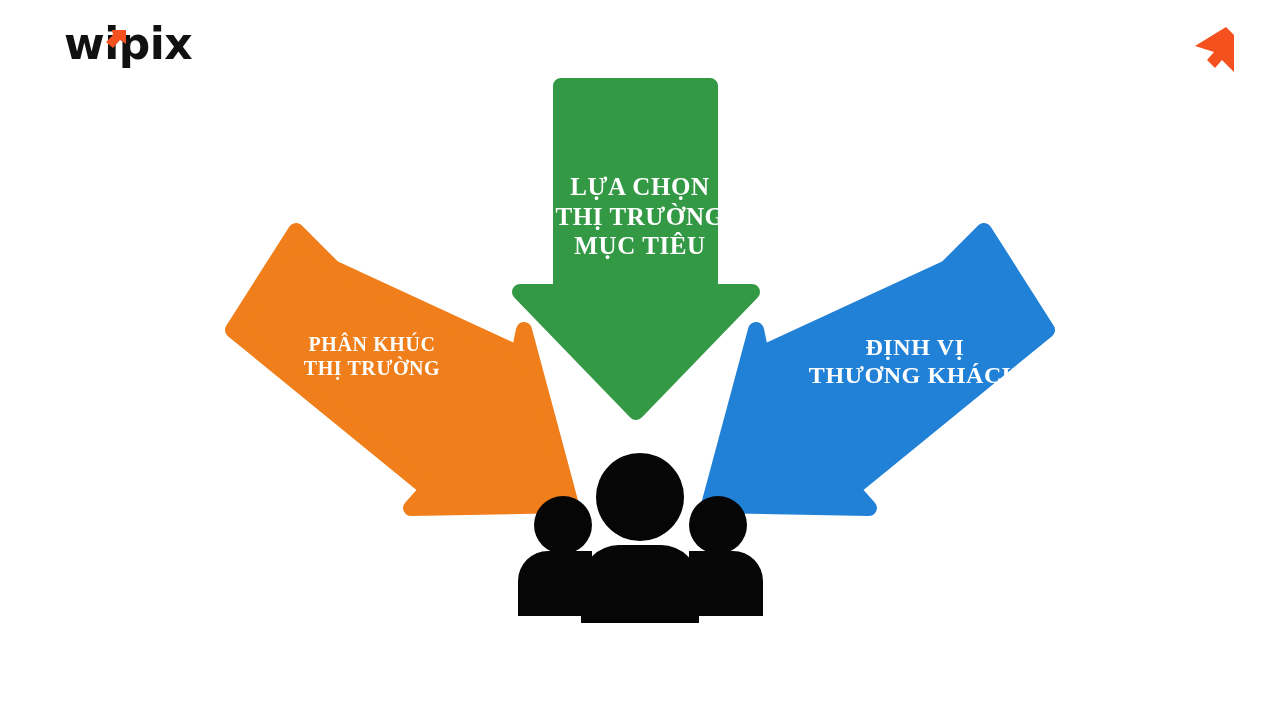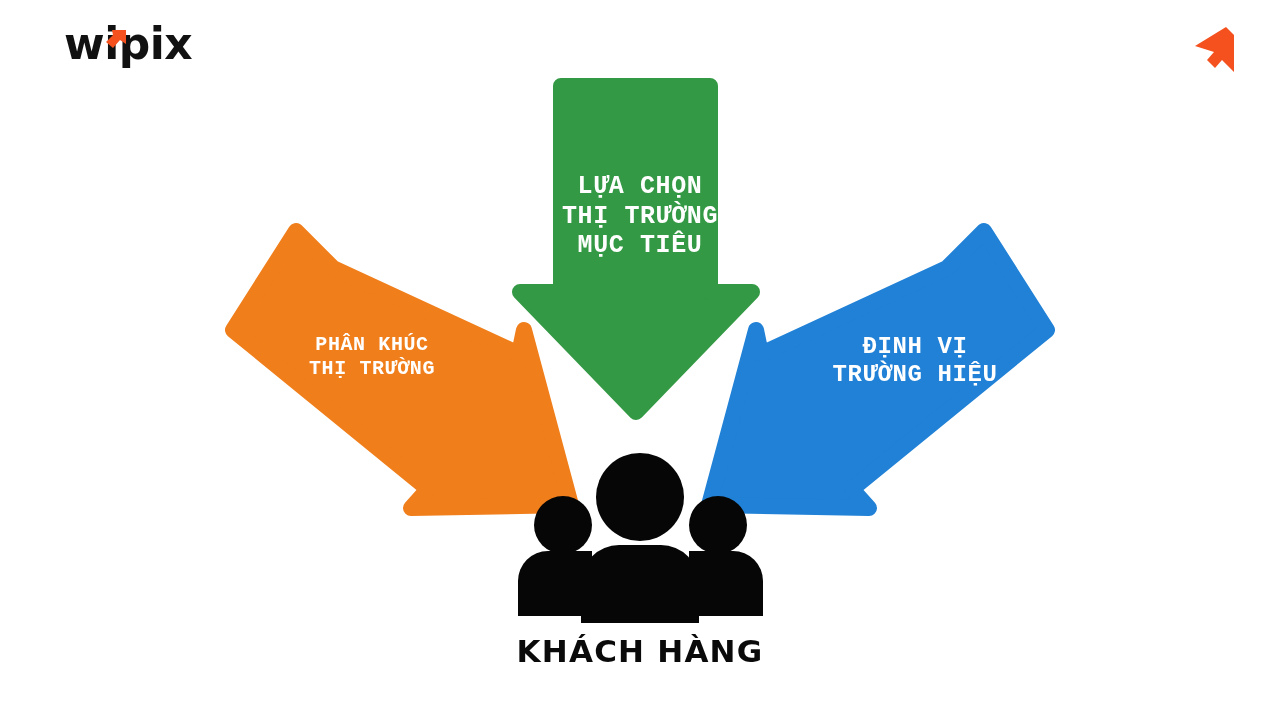--- a/index.html
+++ b/index.html
@@ -37,21 +37,21 @@
     font-weight: bold;
     font-size: 44px;
     letter-spacing: -0.5px;
     color: #111111;
     line-height: 1;
     position: relative;
   }
   .arrow-label {
     position: absolute;
     color: #ffffff;
-    font-family: Liberation Mono, monospace;
+    font-family: Liberation Serif, serif;
     font-weight: bold;
     text-align: center;
     line-height: 1.18;
     letter-spacing: 0.6px;
     white-space: pre;
     pointer-events: none;
   }
   #label-green {
     left: 470px;
     top: 172px;
@@ -152,17 +152,16 @@
   </svg>
 
   <div class="arrow-label" id="label-green">LỰA CHỌN
 THỊ TRƯỜNG
 MỤC TIÊU</div>
 
   <div class="arrow-label" id="label-orange">PHÂN KHÚC
 THỊ TRƯỜNG</div>
 
   <div class="arrow-label" id="label-blue">ĐỊNH VỊ
-TRƯỜNG HIỆU</div>
+THƯƠNG KHÁCH</div>
 
-  <div id="audience-caption">KHÁCH HÀNG</div>
 
 </div>
 
 </body></html>

